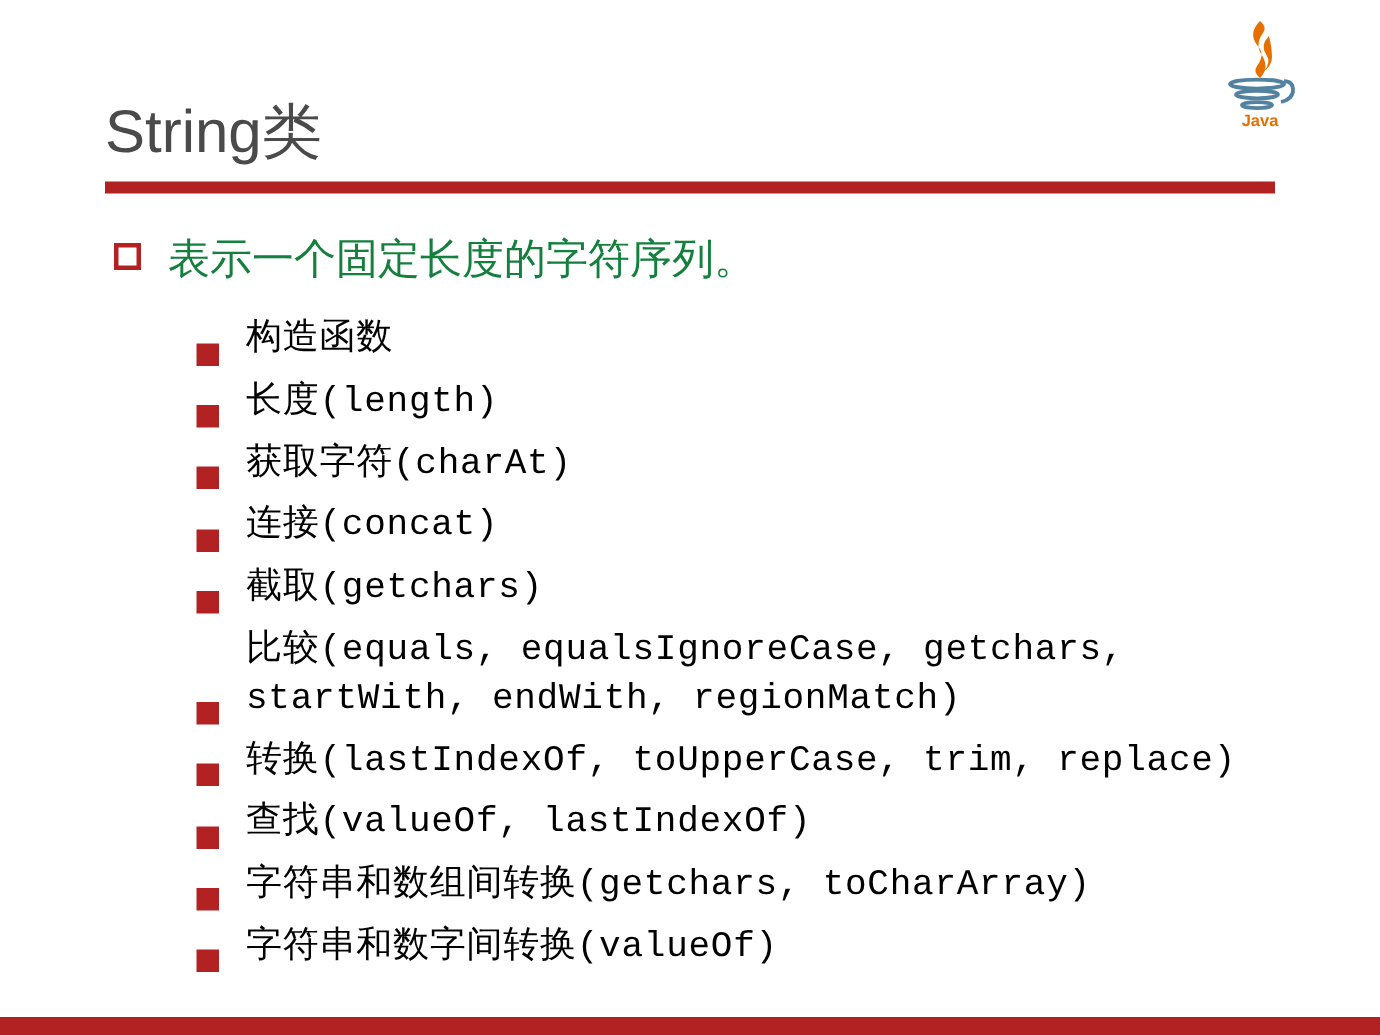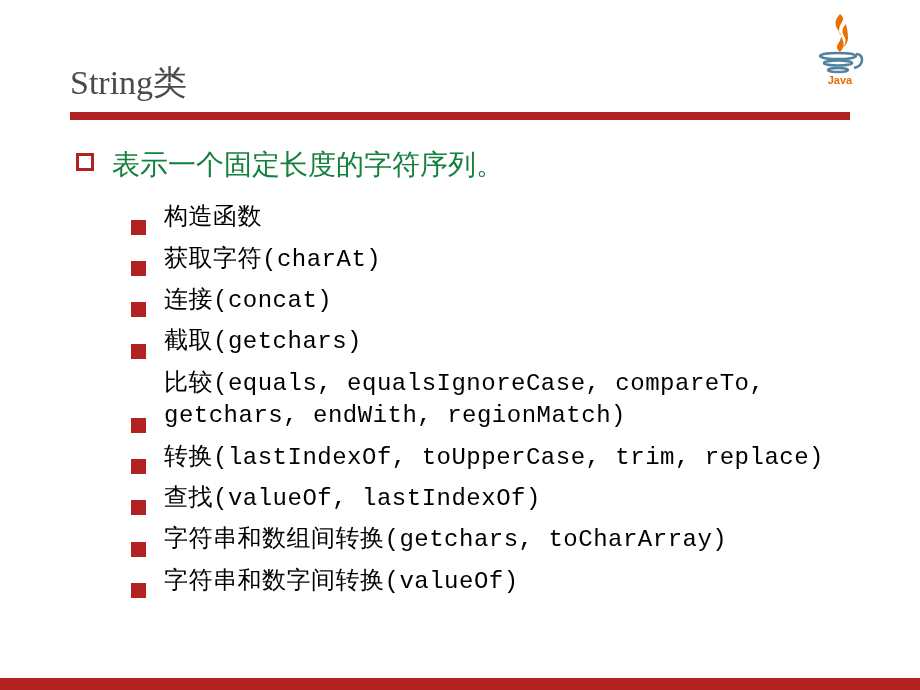--- a/index.html
+++ b/index.html
@@ -22,24 +22,24 @@
       padding: 60px 70px 40px 70px;
       position: relative;
     }
     
     .header {
       position: relative;
       margin-bottom: 8px;
     }
     
     .title {
-      font-size: 34px;
+      font-size: 40px;
       color: #4a4a4a;
       font-weight: normal;
-      font-family: Liberation Serif, serif;
+      font-family: Liberation Sans, sans-serif;
       padding-bottom: 6px;
     }
     
     .title-underline {
       height: 8px;
       background: #b22222;
       width: 100%;
     }
     
     .java-logo {
@@ -143,33 +143,37 @@
       <div class="main-text">表示一个固定长度的字符序列。</div>
     </div>
 
     <div class="sub-list">
       <div class="sub-item">
         <div class="sub-bullet"></div>
         <div class="sub-text">构造函数</div>
       </div>
       <div class="sub-item">
         <div class="sub-bullet"></div>
+        <div class="sub-text">长度(length)</div>
+      </div>
+      <div class="sub-item">
+        <div class="sub-bullet"></div>
         <div class="sub-text">获取字符(charAt)</div>
       </div>
       <div class="sub-item">
         <div class="sub-bullet"></div>
         <div class="sub-text">连接(concat)</div>
       </div>
       <div class="sub-item">
         <div class="sub-bullet"></div>
         <div class="sub-text">截取(getchars)</div>
       </div>
       <div class="sub-item">
         <div class="sub-bullet"></div>
-        <div class="sub-text">比较(equals, equalsIgnoreCase, compareTo, getchars, endWith, regionMatch)</div>
+        <div class="sub-text">比较(equals, equalsIgnoreCase, getchars, startWith, endWith, regionMatch)</div>
       </div>
       <div class="sub-item">
         <div class="sub-bullet"></div>
         <div class="sub-text">转换(lastIndexOf, toUpperCase, trim, replace)</div>
       </div>
       <div class="sub-item">
         <div class="sub-bullet"></div>
         <div class="sub-text">查找(valueOf, lastIndexOf)</div>
       </div>
       <div class="sub-item">

